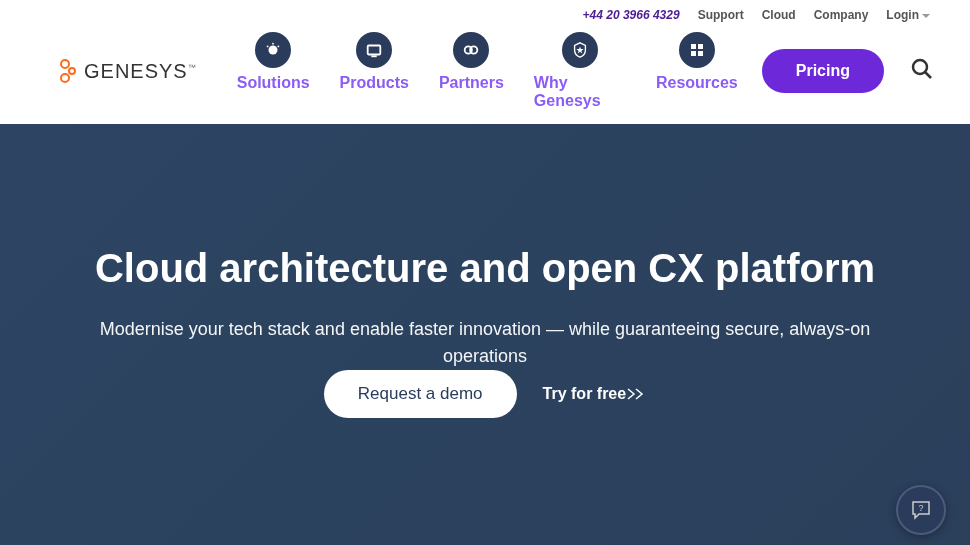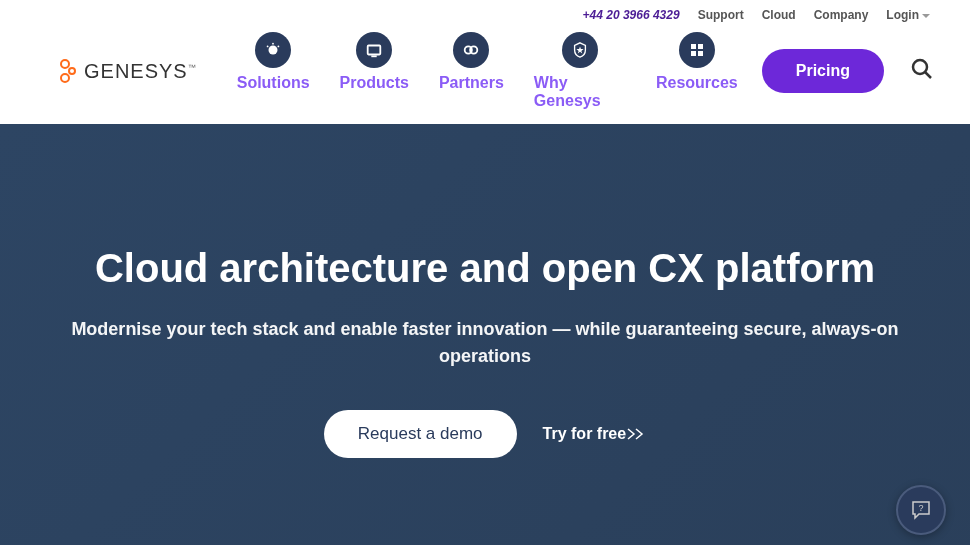--- a/index.html
+++ b/index.html
@@ -19,21 +19,21 @@
     .nav-items { display: flex; gap: 30px; flex: 1; margin-left: 12px; }
     .nav-item { display: flex; flex-direction: column; align-items: center; gap: 6px; cursor: pointer; }
     .nav-icon { width: 36px; height: 36px; border-radius: 50%; background: #2a3b5c; display: flex; align-items: center; justify-content: center; }
     .nav-label { font-size: 16px; font-weight: 700; color: #8b5cf6; }
     
     .pricing-btn { background: #6d28d9; color: #fff; border: none; padding: 13px 34px; border-radius: 26px; font-size: 16px; font-weight: 700; cursor: pointer; margin-left: 16px; }
     .search-btn { margin-left: 18px; cursor: pointer; }
     
     .hero { background: linear-gradient(135deg, #2d4563 0%, #2a3f5a 100%); color: #fff; text-align: center; padding: 120px 60px 48px; height: 499px; }
     .hero-title { font-size: 40px; font-weight: 700; line-height: 1.2; margin-bottom: 24px; }
-    .hero-sub { font-size: 18px; font-weight: 700; line-height: 1.5; margin-bottom: 40px; opacity: 0.95; }
+    .hero-sub { font-size: 18px; font-weight: 400; line-height: 1.5; opacity: 0.95; }
     .hero-cta { display: flex; justify-content: center; align-items: center; gap: 26px; }
     .demo-btn { background: #fff; color: #2a3b5c; border: none; padding: 14px 34px; border-radius: 28px; font-size: 17px; font-weight: 400; cursor: pointer; }
     .try-link { color: #fff; font-size: 16px; font-weight: 600; cursor: pointer; display: flex; align-items: center; }
     
     .chat-widget { position: absolute; bottom: 10px; right: 24px; width: 50px; height: 50px; border-radius: 50%; background: #2a3b5c; border: 2px solid #4a5b7c; display: flex; align-items: center; justify-content: center; cursor: pointer; box-shadow: 0 2px 8px rgba(0,0,0,0.3); }
   </style>
 </head>
 <body>
 
 <div class="top-bar">

